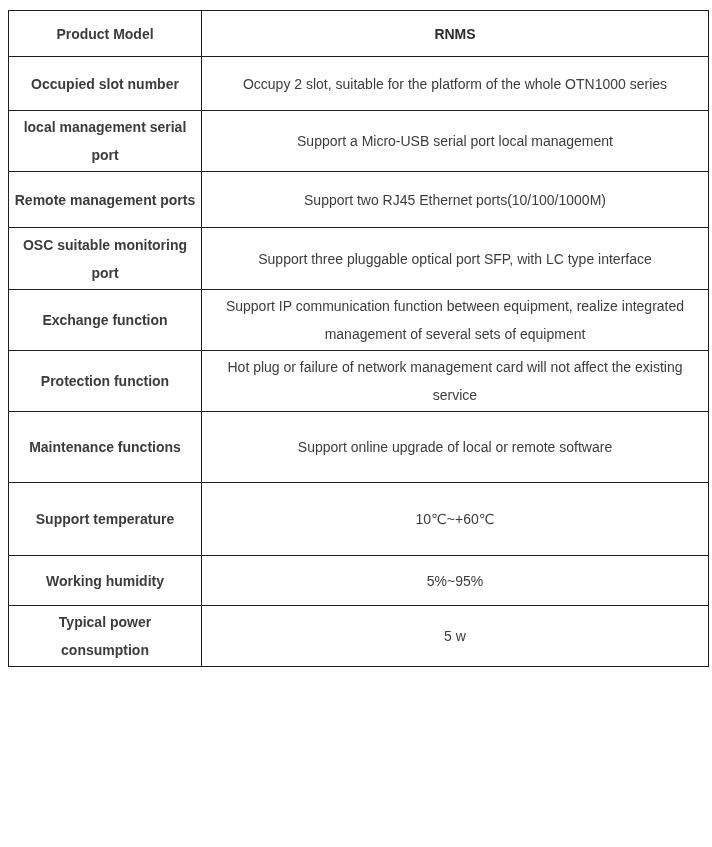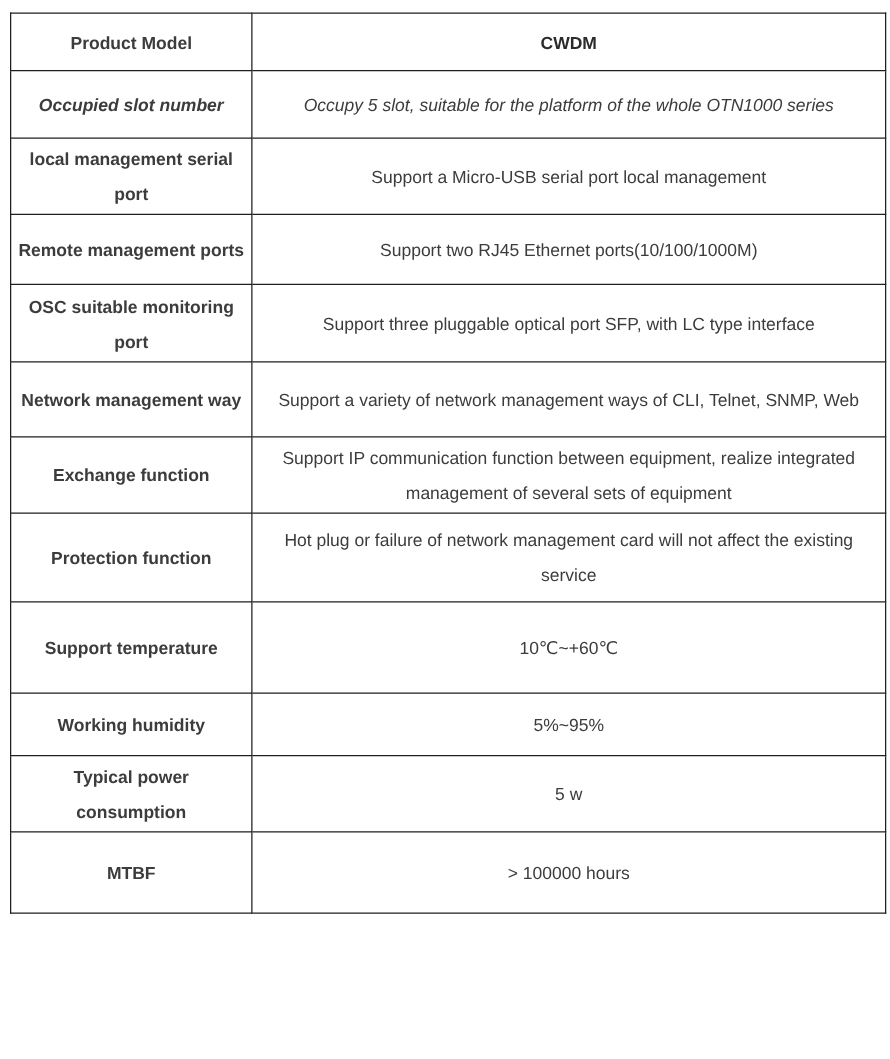--- a/index.html
+++ b/index.html
@@ -41,21 +41,21 @@
   }
   td.spec-value {
     width: 498px;
   }
   td.spec-value.header-value {
     font-weight: bold;
     color: #2b2b2b;
   }
   
   tr:nth-child(1)  { height: 46px; }
-  tr:nth-child(2)  { height: 54px; font-style: italic; }
+  tr:nth-child(2)  { height: 54px; }
   tr:nth-child(3)  { height: 56px; margin-top: 24px; }
   tr:nth-child(4)  { height: 56px; }
   tr:nth-child(5)  { height: 62px; }
   tr:nth-child(6)  { height: 60px; }
   tr:nth-child(7)  { height: 50px; }
   tr:nth-child(8)  { height: 71px; }
   tr:nth-child(9)  { height: 73px; }
   tr:nth-child(10) { height: 50px; }
   tr:nth-child(11) { height: 51px; }
   tr:nth-child(12) { height: 65px; }
@@ -63,61 +63,57 @@
   tr:nth-child(14) { height: 46px; }
 </style>
 </head>
 <body>
 
 <div class="page">
   <table class="spec-table">
     <tbody id="spec-body">
         <tr>
           <td class="spec-label">Product Model</td>
-          <td class="spec-value header-value">CWDM</td>
+          <td class="spec-value header-value">RNMS</td>
         </tr>
         <tr>
           <td class="spec-label">Occupied slot number</td>
-          <td class="spec-value">Occupy 5 slot, suitable for the platform of the whole OTN1000 series</td>
+          <td class="spec-value">Occupy 2 slot, suitable for the platform of the whole OTN1000 series</td>
         </tr>
         <tr>
           <td class="spec-label">local management serial port</td>
           <td class="spec-value">Support a Micro-USB serial port local management</td>
         </tr>
         <tr>
           <td class="spec-label">Remote management ports</td>
           <td class="spec-value">Support two RJ45 Ethernet ports(10/100/1000M)</td>
         </tr>
         <tr>
           <td class="spec-label">OSC suitable monitoring port</td>
           <td class="spec-value">Support three pluggable optical port SFP, with LC type interface</td>
         </tr>
         <tr>
-          <td class="spec-label">Network management way</td>
-          <td class="spec-value">Support a variety of network management ways of CLI, Telnet, SNMP, Web</td>
-        </tr>
-        <tr>
           <td class="spec-label">Exchange function</td>
           <td class="spec-value">Support IP communication function between equipment, realize integrated management of several sets of equipment</td>
         </tr>
         <tr>
           <td class="spec-label">Protection function</td>
           <td class="spec-value">Hot plug or failure of network management card will not affect the existing service</td>
+        </tr>
+        <tr>
+          <td class="spec-label">Maintenance functions</td>
+          <td class="spec-value">Support online upgrade of local or remote software</td>
         </tr>
         <tr>
           <td class="spec-label">Support temperature</td>
           <td class="spec-value">10℃~+60℃</td>
         </tr>
         <tr>
           <td class="spec-label">Working humidity</td>
           <td class="spec-value">5%~95%</td>
         </tr>
         <tr>
           <td class="spec-label">Typical power consumption</td>
           <td class="spec-value">5 w</td>
         </tr>
-        <tr>
-          <td class="spec-label">MTBF</td>
-          <td class="spec-value">&gt; 100000 hours</td>
-        </tr>
       </tbody>
   </table>
 </div>
 
 </body></html>

